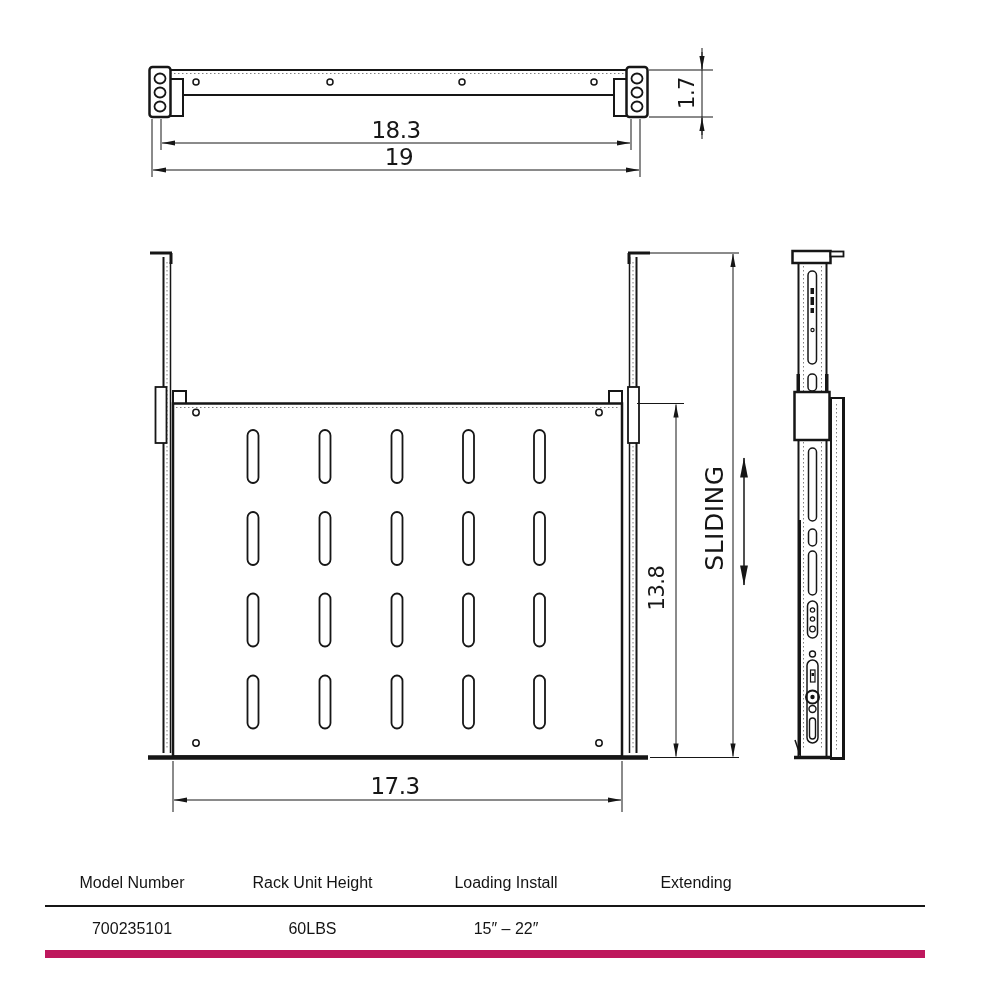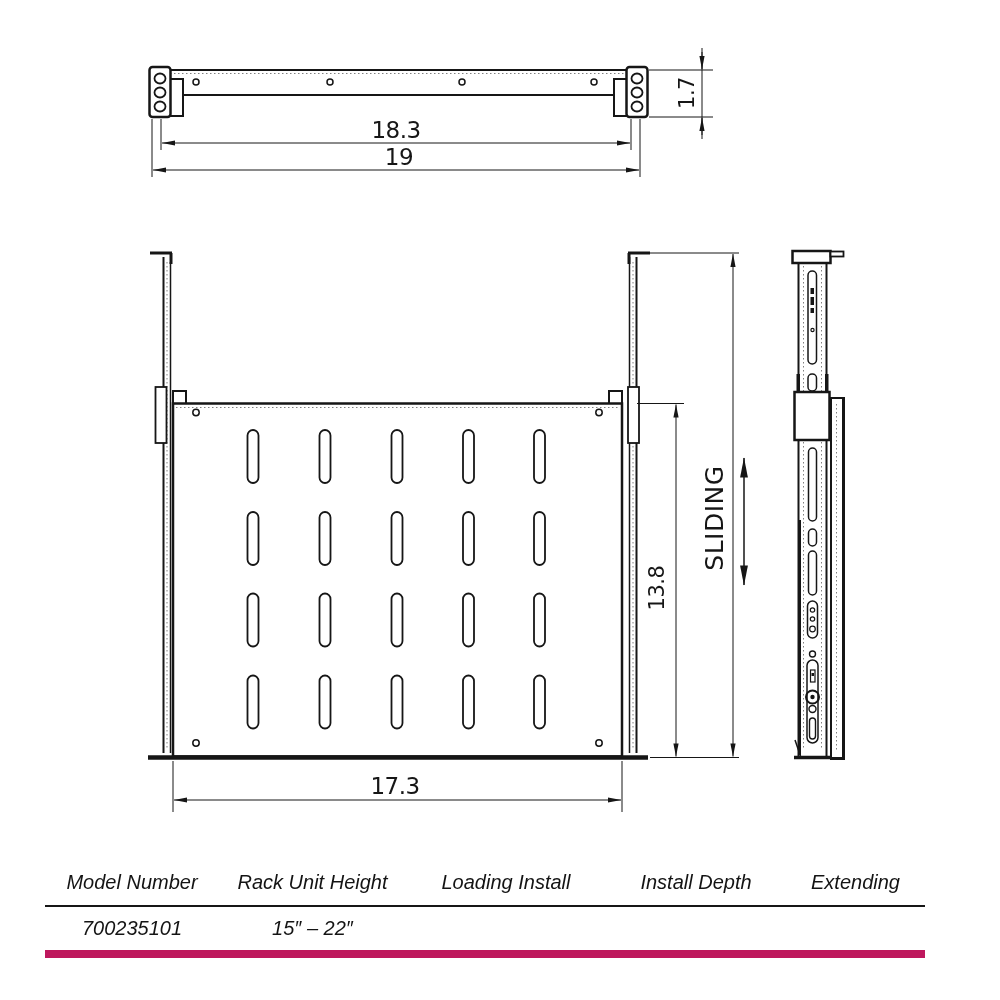--- a/index.html
+++ b/index.html
@@ -7,21 +7,21 @@
          font-family:"Liberation Sans", sans-serif;}
   svg text{font-family:"DejaVu Sans", sans-serif;fill:#161616;}
   .dim-text{font-size:23px;letter-spacing:-0.5px;}
   .dim-text-sm{font-size:21px;letter-spacing:-0.5px;}
   .slide-text{font-size:25px;letter-spacing:0.5px;}
   .spec-table{position:absolute;left:45px;top:860px;width:880px;color:#141414;}
   .spec-row{display:grid;grid-template-columns:174px 187px 200px 180px 139px;}
   .spec-row.header{height:45px;border-bottom:2px solid #161616;}
   .spec-row.values{height:43px;border-bottom:8px solid #be185d;}
   .spec-cell{display:flex;align-items:center;justify-content:center;
-             font-size:20px;white-space:nowrap;font-style:italic;}
+             font-size:16px;white-space:nowrap;}
 </style>
 </head>
 <body>
 
 <div class="stage">
 
 <svg width="1000" height="1000" viewBox="0 0 1000 1000">
   <defs>
     <marker id="arr" viewBox="0 0 14 6" refX="13.5" refY="3" markerWidth="14" markerHeight="6" orient="auto-start-reverse">
       <path d="M13.8,3 L0.5,0.4 L0.5,5.6 Z" fill="#161616"></path>
@@ -203,22 +203,22 @@
     <line x1="830" y1="758.5" x2="845" y2="758.5" stroke-width="3"></line>
   </g>
 </svg>
 
 
 <div class="spec-table">
   <div class="spec-row header">
     <div class="spec-cell">Model Number</div>
     <div class="spec-cell">Rack Unit Height</div>
     <div class="spec-cell">Loading Install</div>
-    <div class="spec-cell">Install Depth</div>
     <div class="spec-cell">Extending</div>
   </div>
   <div class="spec-row values">
     <div class="spec-cell">700235101</div>
+    <div class="spec-cell">60LBS</div>
     <div class="spec-cell">15″ – 22″</div>
   </div>
 </div>
 
 </div>
 
 </body></html>

